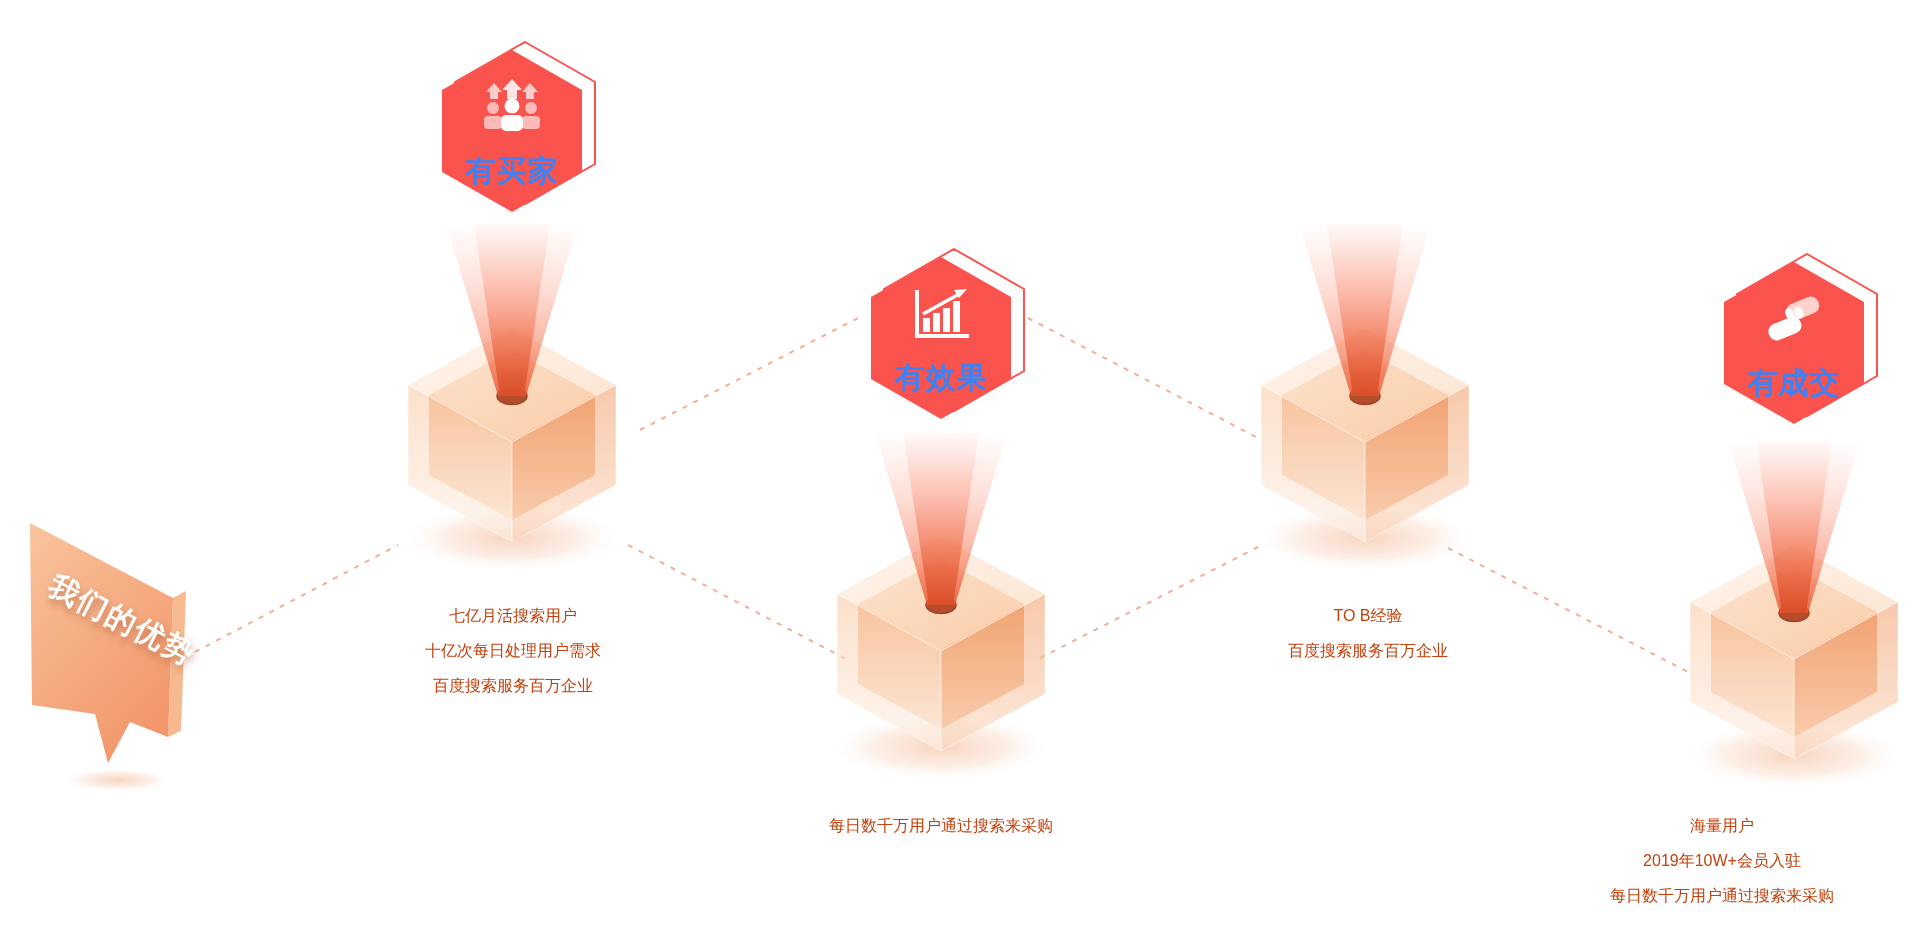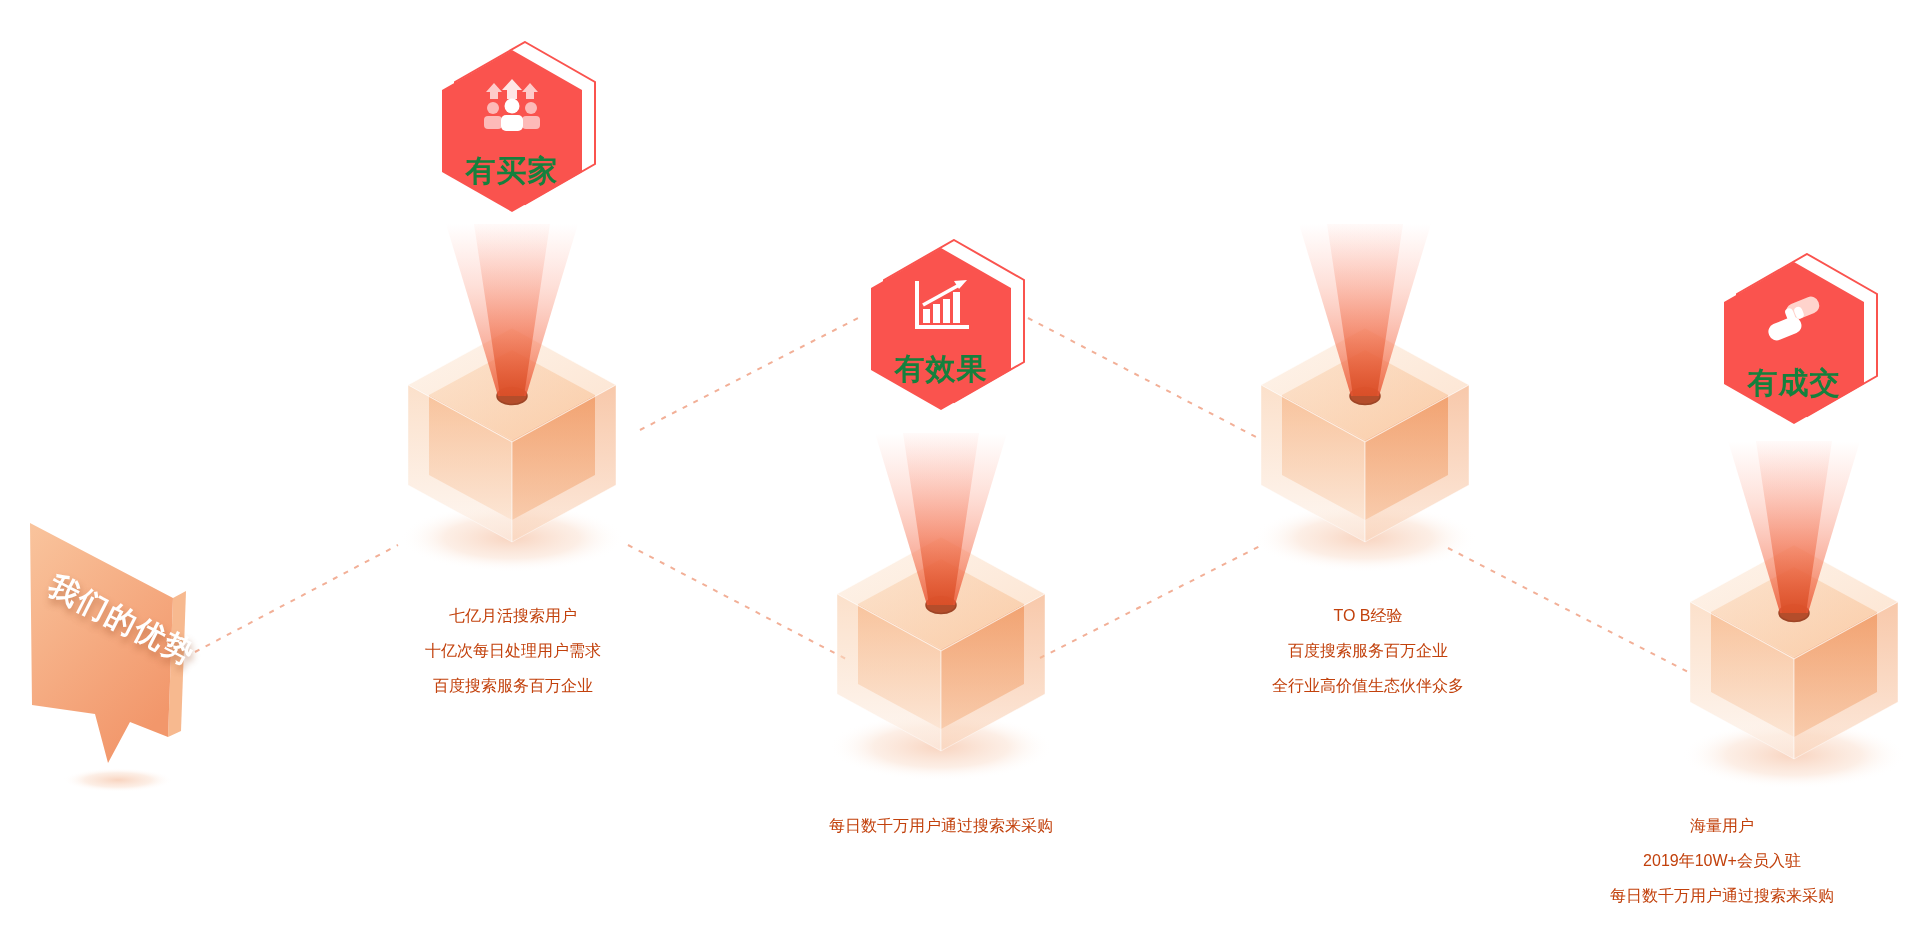--- a/index.html
+++ b/index.html
@@ -9,21 +9,21 @@
   }
   .art{position:absolute;left:0;top:0;}
   
   .badge{position:absolute;width:170px;height:180px;}
   .badge .hexes{position:absolute;left:0;top:0;}
   .hex-outline{fill:none;stroke:#fa534e;stroke-width:2;}
   .hex-fill{fill:#fa534e;}
   .badge .icon{position:absolute;left:53px;top:38px;width:64px;height:56px;}
   .badge-label{
     position:absolute;left:0;top:110px;width:170px;text-align:center;
-    color:#15803d;font-size:30px;font-weight:bold;letter-spacing:1px;
+    color:#3b82f6;font-size:30px;font-weight:bold;letter-spacing:1px;
   }
   
   .col-text{
     position:absolute;transform:translateX(-50%);text-align:center;
     color:#c2410c;font-size:16px;line-height:35px;white-space:nowrap;
   }
   
   .bubble-label{
     position:absolute;left:38px;top:560px;width:168px;height:120px;
     display:flex;align-items:center;justify-content:center;
@@ -144,21 +144,21 @@
         <rect x="4" y="37" width="18" height="13" rx="4" opacity="0.6"></rect>
         <circle cx="51" cy="29" r="6" opacity="0.6"></circle>
         <rect x="42" y="37" width="18" height="13" rx="4" opacity="0.6"></rect>
         <circle cx="32" cy="27" r="7.5"></circle>
         <rect x="21" y="36" width="22" height="16" rx="5"></rect>
       </g>
     </svg>
     <span class="badge-label">有买家</span>
   </div>
 
-  <div class="badge" style="left:856px;top:239px">
+  <div class="badge" style="left:856px;top:248px">
     <svg class="hexes" width="170" height="180" viewBox="0 0 170 180">
       <polygon class="hex-outline" points="70,0 140,40 140,122 70,162 0,122 0,40" transform="translate(28,1)"></polygon>
       <polygon class="hex-fill" points="70,0 140,40 140,122 70,162 0,122 0,40" transform="translate(15,9)"></polygon>
     </svg>
     <svg class="icon" viewBox="0 0 64 56">
       <path d="M8,4 V50 H60" fill="none" stroke="#ffffff" stroke-width="4"></path>
       <g fill="#ffffff">
         <rect x="14" y="32" width="7" height="14"></rect>
         <rect x="24" y="27" width="7" height="19"></rect>
         <rect x="34" y="22" width="7" height="24"></rect>
@@ -193,21 +193,20 @@
     <div>百度搜索服务百万企业</div>
   </div>
 
   <div class="col-text" style="left:941px;top:808px">
     <div>每日数千万用户通过搜索来采购</div>
   </div>
 
   <div class="col-text" style="left:1368px;top:598px">
     <div>TO B经验</div>
     <div>百度搜索服务百万企业</div>
-    <div>全行业高价值生态伙伴众多</div>
   </div>
 
   <div class="col-text" style="left:1722px;top:808px">
     <div>海量用户</div>
     <div>2019年10W+会员入驻</div>
     <div>每日数千万用户通过搜索来采购</div>
   </div>
 
 </div>
 

